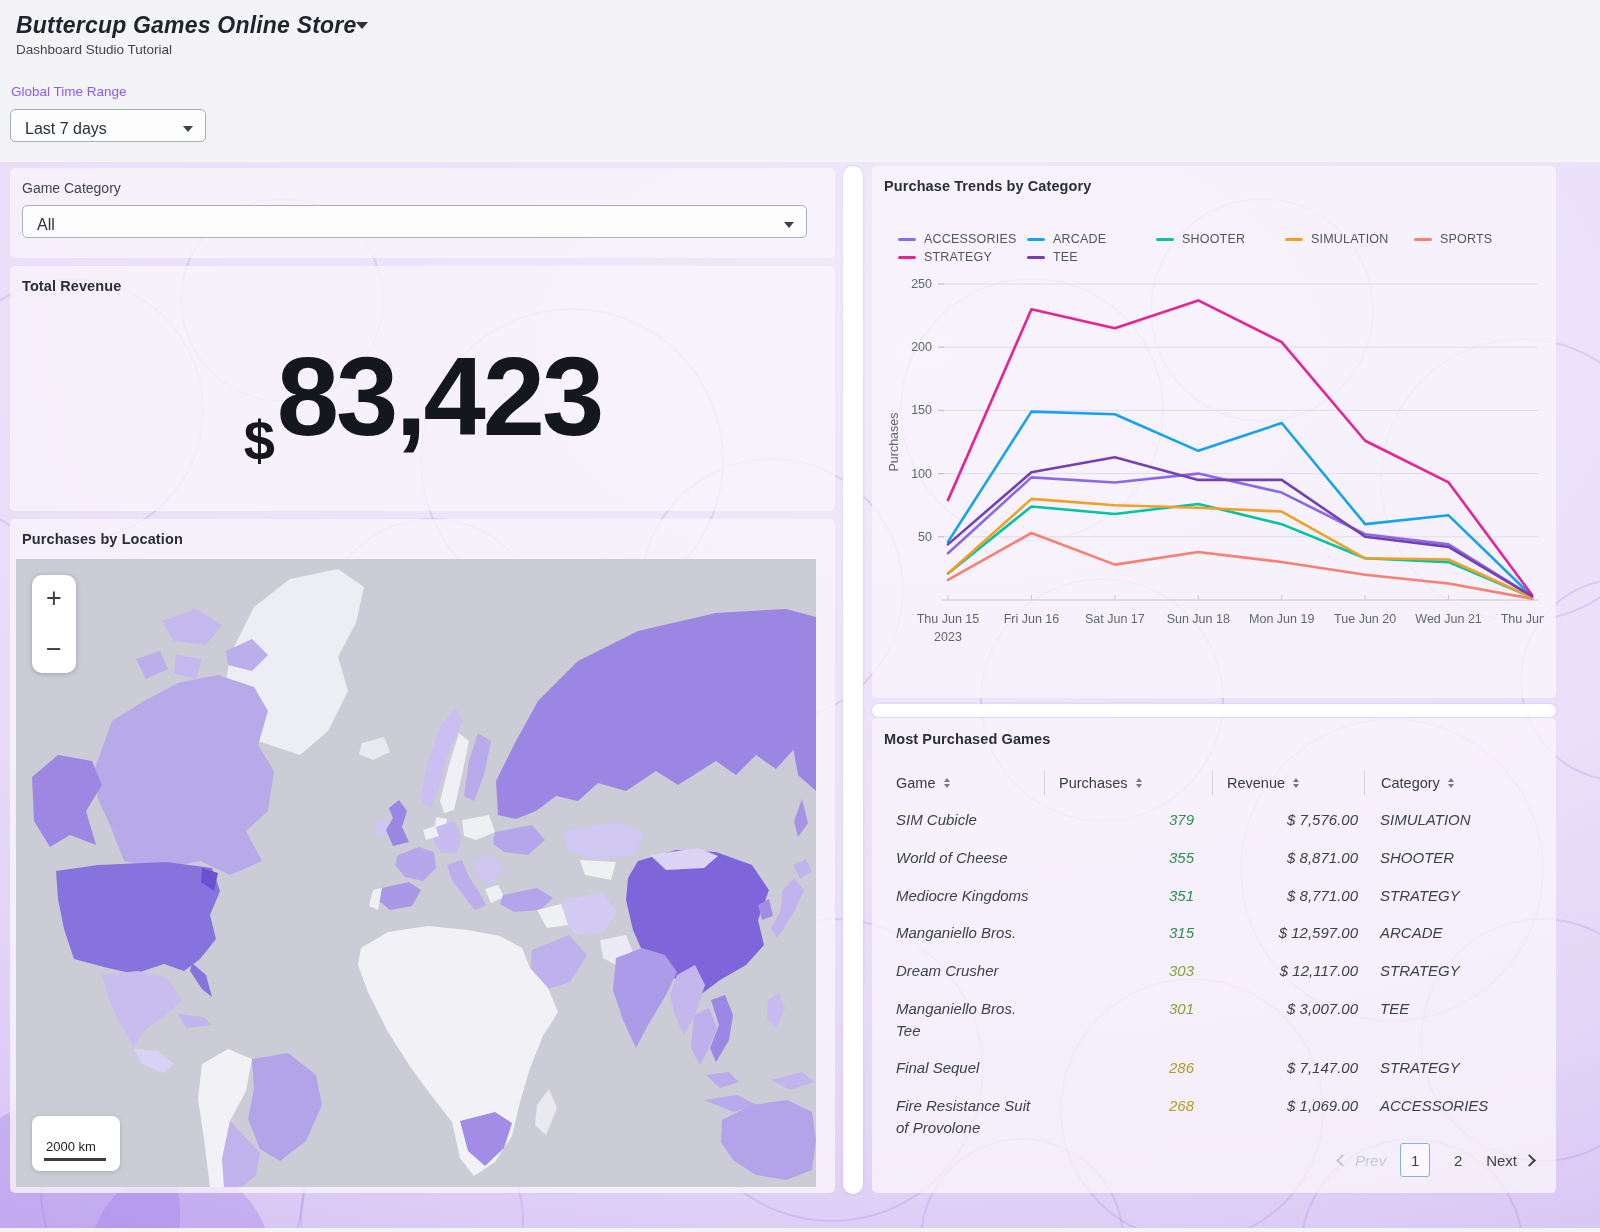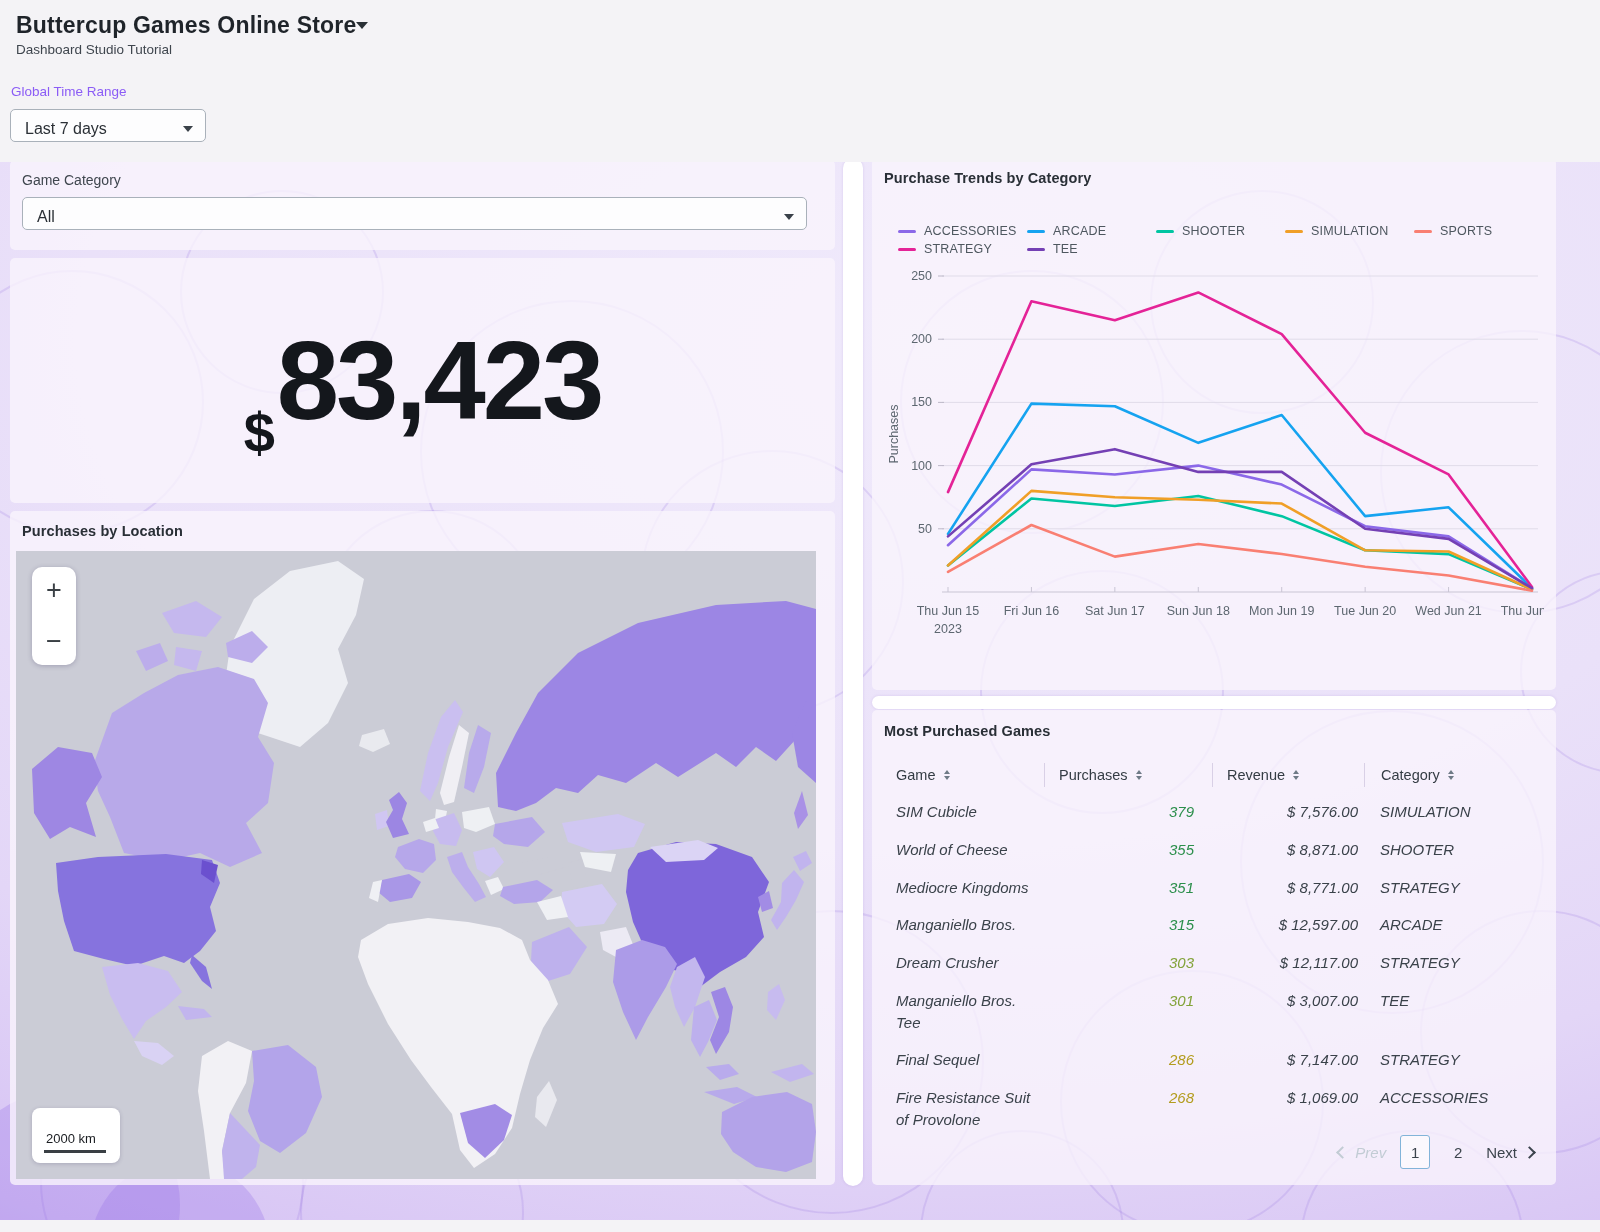--- a/index.html
+++ b/index.html
@@ -3,35 +3,35 @@
 <meta charset="utf-8">
 <style>
   html,body{margin:0;padding:0;}
   body{
     width:1600px;height:1232px;position:relative;overflow:hidden;
     background:#f4f3f6;font-family:"Liberation Sans",sans-serif;color:#3c444d;
     -webkit-font-smoothing:antialiased;
   }
   
   #app-header{position:absolute;top:0;left:0;width:1600px;height:162px;background:#f4f3f6;z-index:5;}
-  .dash-title-row{position:absolute;top:12px;left:16px;display:flex;align-items:center;}
+  .dash-title-row{position:absolute;top:12px;left:16px;display:flex;align-items:center;font-style:italic;}
   .dash-title{font-size:23px;font-weight:bold;color:#1f242a;letter-spacing:.2px;}
   .caret-down{width:0;height:0;border-left:6px solid transparent;border-right:6px solid transparent;border-top:7px solid #2a3036;}
   .dash-subtitle{position:absolute;top:42px;left:16px;font-size:13.5px;color:#3f464e;}
   .tr-label{position:absolute;top:84px;left:11px;font-size:13.5px;color:#8b5cf6;}
   .select-box{
     position:absolute;display:flex;align-items:center;justify-content:space-between;
     background:#fdfdfe;border:1px solid #a9b1ba;border-radius:5px;height:33px;
     font-size:16px;color:#2b3036;padding:7px 12px 0 14px;box-sizing:border-box;cursor:pointer;
   }
   .select-box .sel-caret{width:0;height:0;border-left:5px solid transparent;border-right:5px solid transparent;border-top:6px solid #3a4149;}
   #time-range-select{top:109px;left:10px;width:196px;}
   
   #canvas{
-    position:absolute;top:150px;left:0;width:1600px;height:1070px;overflow:hidden;
+    position:absolute;top:158px;left:0;width:1600px;height:1070px;overflow:hidden;
     background:radial-gradient(140% 125% at 58% 18%, #f0eafb 0%, #eae1f9 38%, #e3d6f7 58%, #d6c3f4 76%, #bd9cf0 92%, #a279e7 100%);
   }
   .ring{position:absolute;border-radius:50%;border:2px solid rgba(151,113,226,.20);}
   .blob{position:absolute;border-radius:50%;background:rgba(148,106,230,.28);}
   .panel{position:absolute;background:rgba(250,245,253,.78);border-radius:5px;box-sizing:border-box;}
   .panel-title{font-size:14.5px;font-weight:bold;color:#292f36;letter-spacing:.1px;}
   .divider{position:absolute;background:#ffffff;border-radius:10px;box-shadow:0 0 3px rgba(120,90,190,.18);}
   
   #panel-filter{left:10px;top:10px;width:825px;height:90px;padding:12px;}
   .input-label{font-size:14px;color:#3f464e;margin-bottom:9px;}
@@ -136,20 +136,21 @@
 
   <div class="panel" id="panel-filter">
     <div class="input-label">Game Category</div>
     <div class="select-box" id="category-select">
       <span>All</span>
       <span class="sel-caret"></span>
     </div>
   </div>
 
   <div class="panel" id="panel-revenue">
+    <div class="panel-title">Total Revenue</div>
     <div id="revenue-value">
       <span class="cur">$</span>
         <span class="num">83,423</span>
     </div>
   </div>
 
   <div class="panel" id="panel-map">
     <div class="panel-title">Purchases by Location</div>
     <div id="map-wrap">
       <svg viewBox="0 0 800 628" width="800" height="628">

